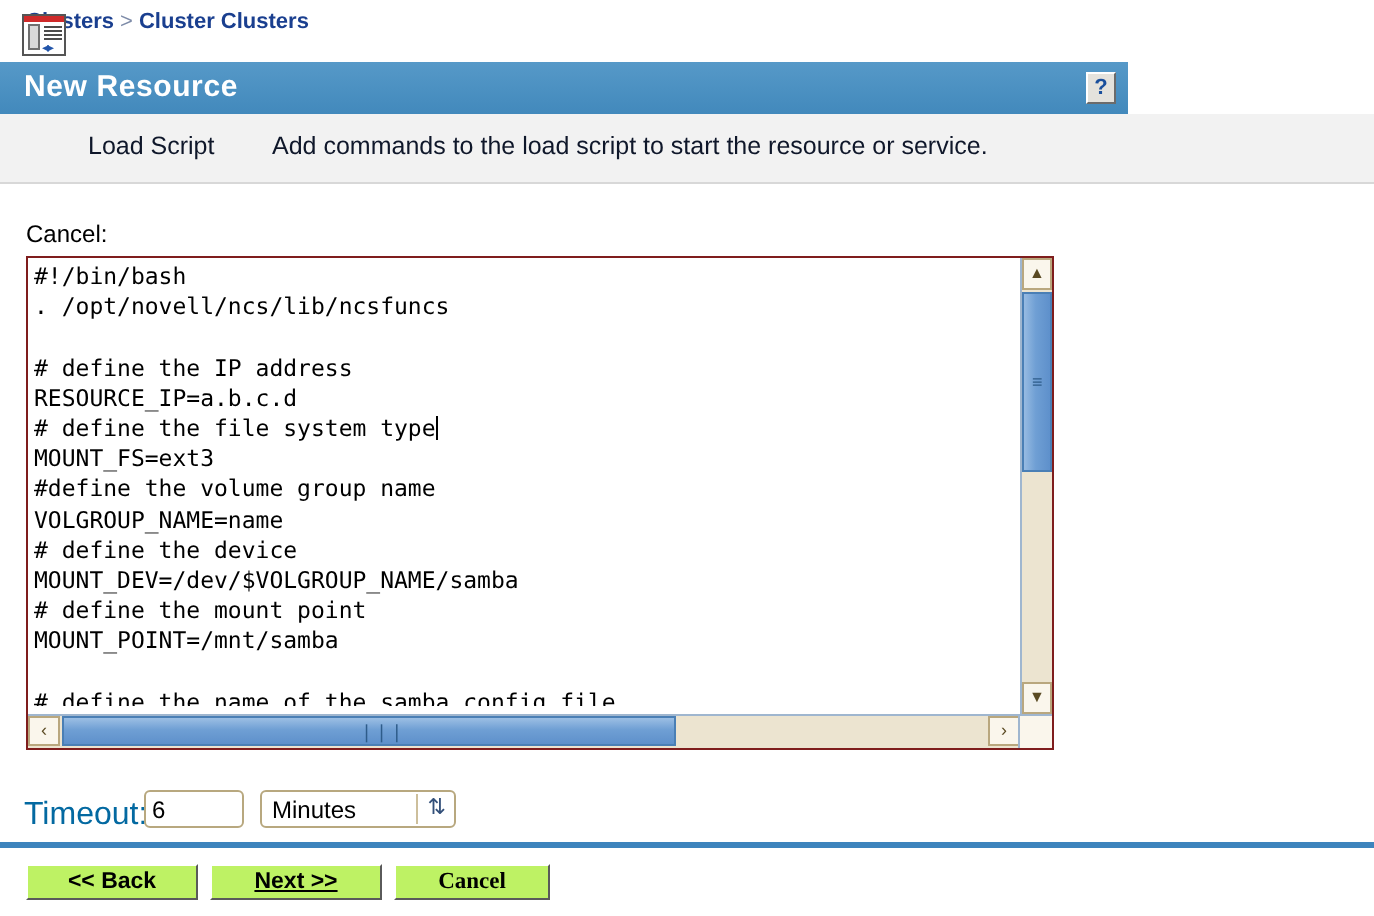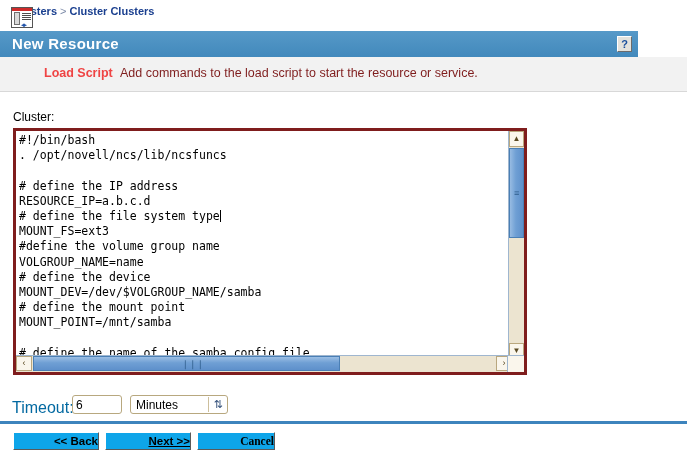--- a/index.html
+++ b/index.html
@@ -36,21 +36,21 @@
     color: #7d8ba8;
     font-weight: normal;
     padding: 0 3px;
   }
 
   
   .titlebar {
     position: absolute;
     left: 0;
     top: 31px;
-    width: 638px;
+    width: 564px;
     height: 26px;
     background: #4a8fc0;
     background: linear-gradient(to bottom, #5699c8 0%, #4289bc 100%);
   }
   .titlebar-text {
     position: absolute;
     left: 12px;
     top: 4px;
     color: #ffffff;
     font-size: 15px;
@@ -128,47 +128,47 @@
     font-size: 7px;
     line-height: 7px;
     color: #2255aa;
     letter-spacing: -1px;
   }
   .subbar-label {
     position: absolute;
     left: 44px;
     top: 66px;
     font-size: 12.5px;
-    font-weight: bold;
-    color: #ef4444;
+    font-weight: normal;
+    color: #0f172a;
     text-align: center;
   }
   .subbar-desc {
     position: absolute;
-    left: 120px;
+    left: 136px;
     top: 66px;
     font-size: 12.5px;
-    color: #7f1d1d;
+    color: #0f172a;
   }
 
   
   .script-label {
     position: absolute;
     left: 13px;
     top: 110px;
     font-size: 12px;
     color: #000000;
   }
   .script-box {
     position: absolute;
     left: 13px;
     top: 128px;
     width: 514px;
     height: 247px;
-    border: 3px solid #7f1d1d;
+    border: 1px solid #7f1d1d;
     background: #ffffff;
     box-sizing: border-box;
   }
   .script-text {
     position: absolute;
     left: 3px;
     top: 2px;
     width: 492px;
     height: 222px;
     overflow: hidden;
@@ -366,29 +366,29 @@
     left: 0;
     top: 421px;
     width: 687px;
     height: 3px;
     background: #3d84bd;
   }
   .btn {
     position: absolute;
     top: 432px;
     height: 18px;
-    background: #0ea5e9;
+    background: #bef264;
     border: 1px solid #ffffff;
     border-right-color: #5a5a5a;
     border-bottom-color: #5a5a5a;
     font-family: "Liberation Sans", sans-serif;
     font-size: 11.5px;
     font-weight: bold;
     color: #000000;
-    text-align: right;
+    text-align: center;
     line-height: 16px;
     cursor: pointer;
     box-sizing: border-box;
     padding: 0;
   }
   .btn-back { left: 13px; width: 86px; }
   .btn-next { left: 105px; width: 86px; text-decoration: underline; }
   .btn-cancel { left: 197px; width: 78px; font-family: Liberation Serif, serif; }
 </style>
 </head>
@@ -409,21 +409,21 @@
   <div class="icon-pane"></div>
   <div class="icon-line" style="top:5px;  width:9px;"></div>
   <div class="icon-line" style="top:7px;  width:9px;"></div>
   <div class="icon-line" style="top:9px;  width:9px;"></div>
   <div class="icon-line" style="top:11px; width:9px;"></div>
   <div class="icon-arrows">◂▸</div>
 </div>
 <div class="subbar-label">Load Script</div>
 <div class="subbar-desc">Add commands to the load script to start the resource or service.</div>
 
-<div class="script-label">Cluster:</div>
+<div class="script-label">Cancel:</div>
 
 <div class="script-box">
   <div class="script-text"><span>#!/bin/bash
 . /opt/novell/ncs/lib/ncsfuncs
 
 # define the IP address
 RESOURCE_IP=a.b.c.d
 # define the file system type</span><span class="caret"></span><span>
 MOUNT_FS=ext3
 #define the volume group name

